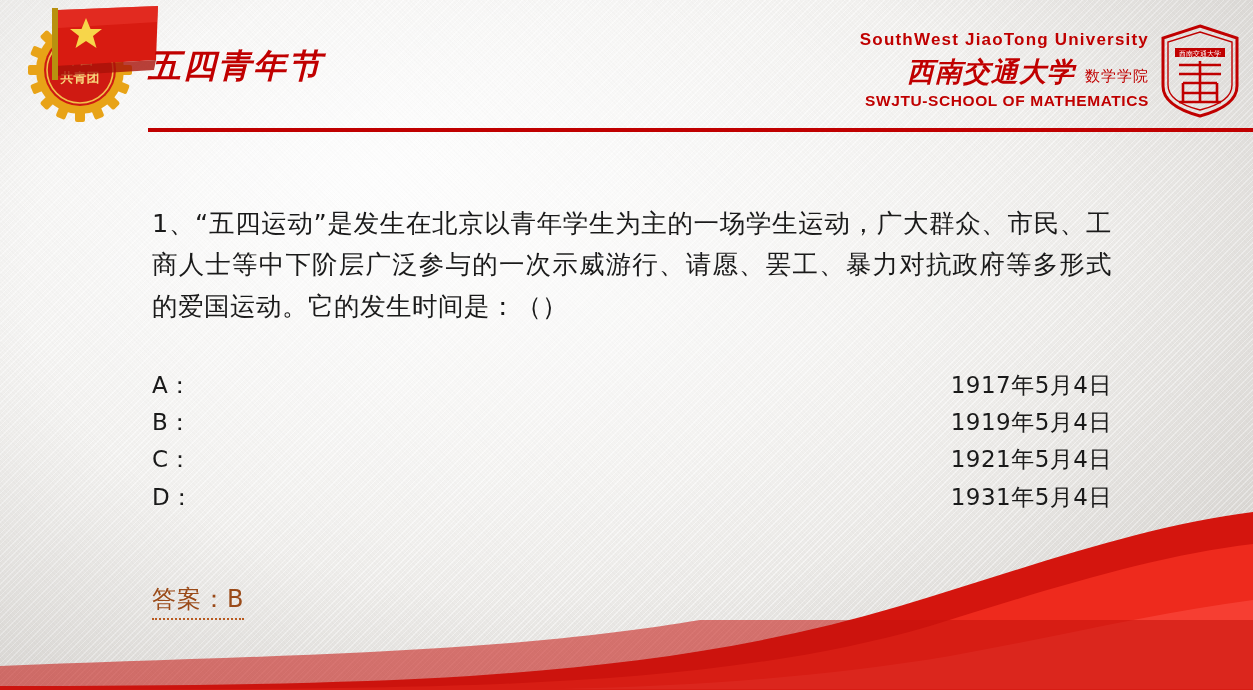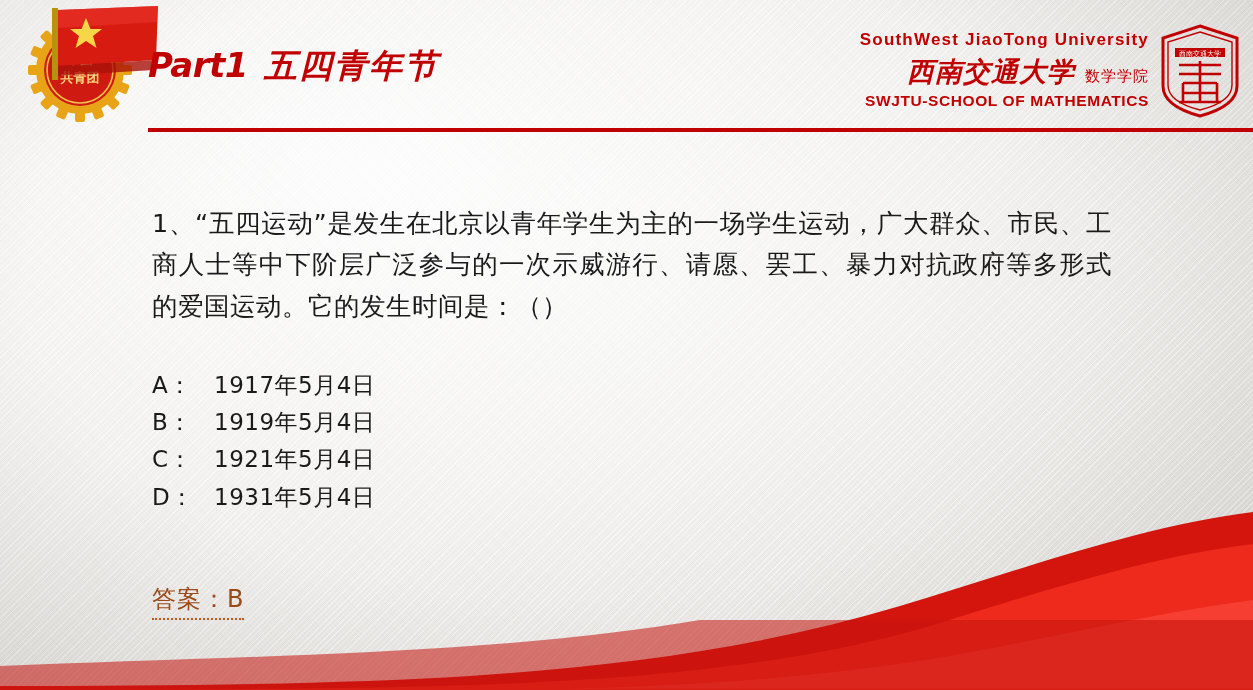--- a/index.html
+++ b/index.html
@@ -165,21 +165,21 @@
     font-family: "DejaVu Sans", sans-serif;
     font-size: 23px;
     color: #1a1a1a;
     line-height: 1.62;
     letter-spacing: 0.5px;
   }
   .option-key {
     width: 62px;
     flex: 0 0 62px;
   }
-  .option-val { flex: 1 1 auto; }
+  .option-val { flex: 1 1 auto; text-align: right; }
 
   .answer {
     margin-top: 67px;
     display: inline-block;
     font-family: "DejaVu Sans", sans-serif;
     font-size: 24px;
     color: #9a4a18;
     letter-spacing: 1px;
     border-bottom: 2px dotted #b85a20;
     padding-bottom: 3px;
@@ -237,21 +237,20 @@
           <path d="M34 6 L134 2 L132 56 L32 62 Z" fill="#d81b11"></path>
           <path d="M34 6 L134 2 L133 18 L34 24 Z" fill="#e8322a" opacity="0.65"></path>
           <path d="M32 62 L132 56 L130 66 L30 72 Z" fill="#a81109" opacity="0.8"></path>
           <polygon points="62,14 66.5,25 78,25 69,32 72.5,44 62,37 51.5,44 55,32 46,25 57.5,25" fill="#f7d64a"></polygon>
           <rect x="28" y="4" width="6" height="72" fill="#b8910f"></rect>
         </g>
       </svg>
     </div>
 
     <div class="part-title">
-      <span class="part-label">Part1</span>
       <span class="part-text">五四青年节</span>
     </div>
 
     <div class="header-rule"></div>
 
     <div class="uni-block">
       <div class="uni-text">
         <div class="uni-en-top">SouthWest  JiaoTong  University</div>
         <div class="uni-cn-row">
           <span class="uni-cn-main">西南交通大学</span>

